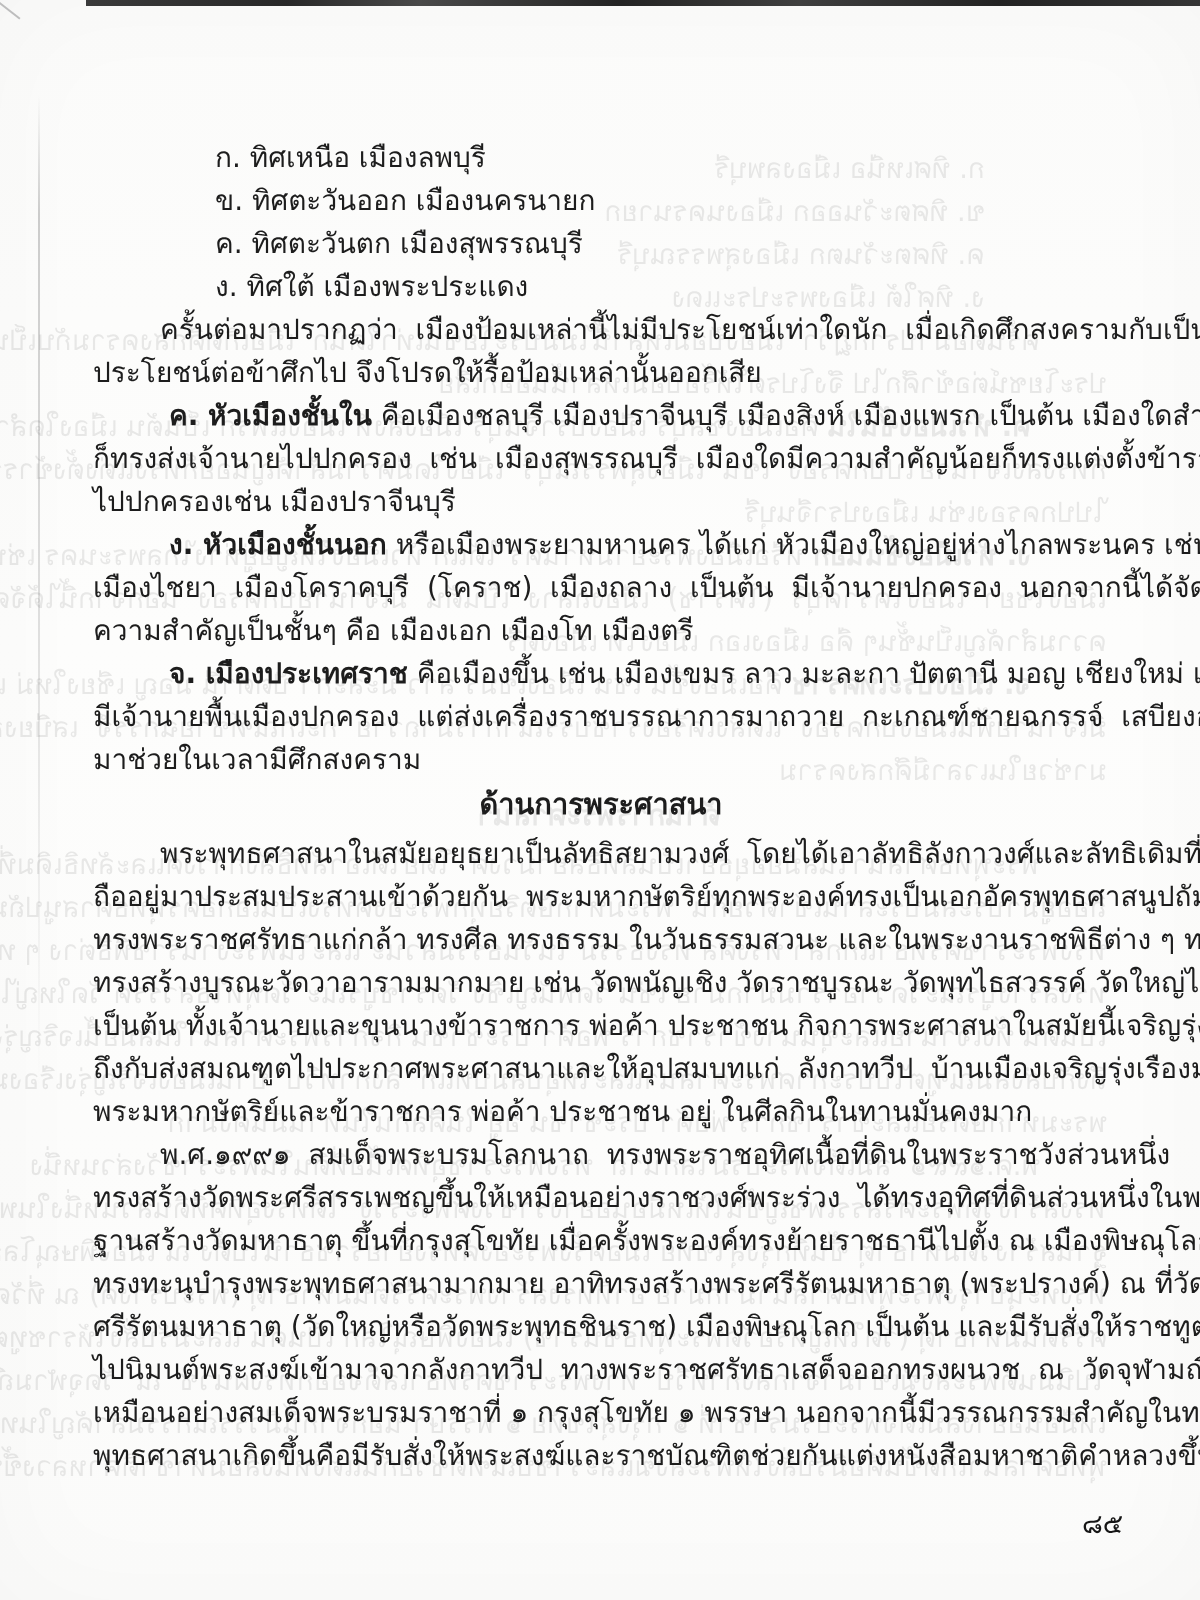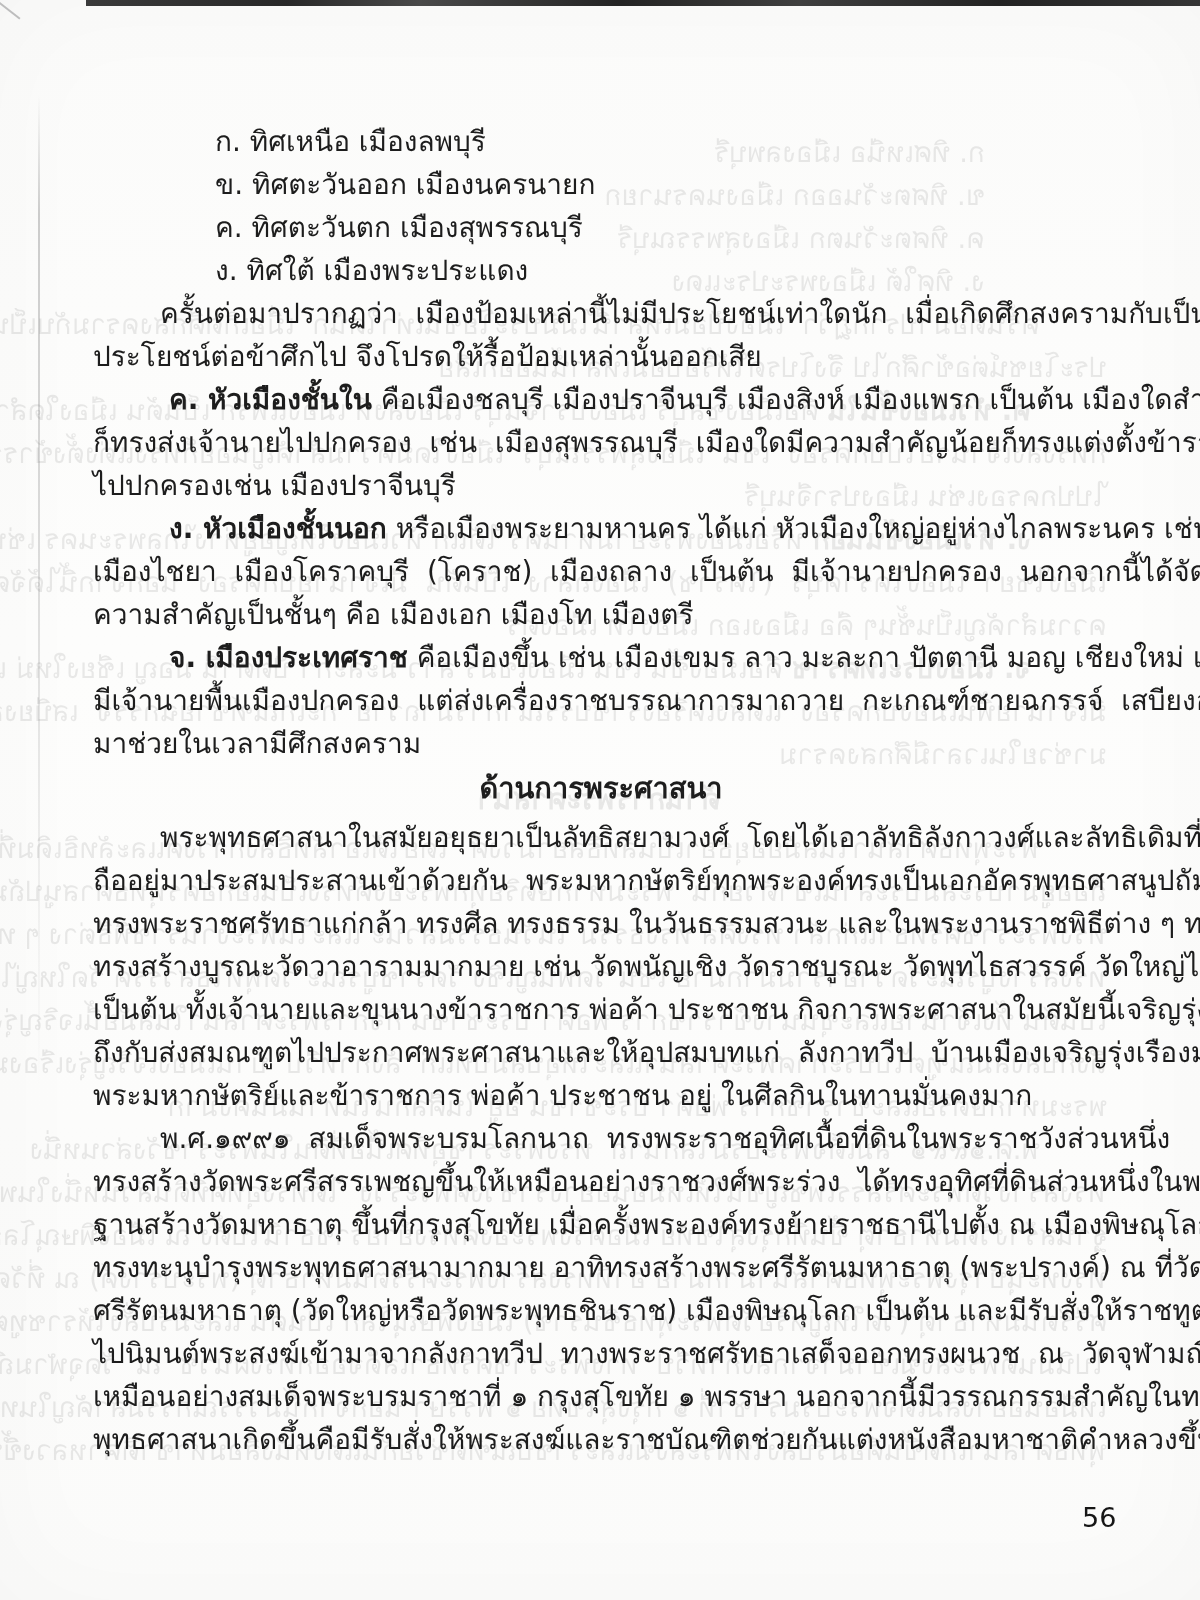--- a/index.html
+++ b/index.html
@@ -34,21 +34,21 @@
     position:absolute;inset:0;
     transform:scaleX(-1) translateY(11px);
     opacity:.13;
     filter:blur(.6px);
     pointer-events:none;
     z-index:1;
   }
   .ghost-layer *{color:#5f5f5f !important;}
   
   .content{
-    position:absolute;left:93px;top:120px;width:1016px;
+    position:absolute;left:93px;top:136px;width:1016px;
     color:#1d1d1d;
     font-size:28px;
     line-height:43px;
     z-index:2;
   }
   .ln{white-space:pre;height:43px;}
   .ln.list{padding-left:122px;}
   .ln.indent{padding-left:67px;}
   .lead{font-weight:700;margin-left:9px;}
   .heading{
@@ -147,14 +147,14 @@
     <div class="ln indent">พ.ศ.๑๙๙๑  สมเด็จพระบรมโลกนาถ  ทรงพระราชอุทิศเนื้อที่ดินในพระราชวังส่วนหนึ่ง</div>
     <div class="ln">ทรงสร้างวัดพระศรีสรรเพชญขึ้นให้เหมือนอย่างราชวงศ์พระร่วง  ได้ทรงอุทิศที่ดินส่วนหนึ่งในพระราช</div>
     <div class="ln">ฐานสร้างวัดมหาธาตุ ขึ้นที่กรุงสุโขทัย เมื่อครั้งพระองค์ทรงย้ายราชธานีไปตั้ง ณ เมืองพิษณุโลก ได้</div>
     <div class="ln">ทรงทะนุบำรุงพระพุทธศาสนามากมาย อาทิทรงสร้างพระศรีรัตนมหาธาตุ (พระปรางค์) ณ ที่วัดพระ</div>
     <div class="ln">ศรีรัตนมหาธาตุ (วัดใหญ่หรือวัดพระพุทธชินราช) เมืองพิษณุโลก เป็นต้น และมีรับสั่งให้ราชทูตออก</div>
     <div class="ln">ไปนิมนต์พระสงฆ์เข้ามาจากลังกาทวีป  ทางพระราชศรัทธาเสด็จออกทรงผนวช  ณ  วัดจุฬามณี</div>
     <div class="ln">เหมือนอย่างสมเด็จพระบรมราชาที่ ๑ กรุงสุโขทัย ๑ พรรษา นอกจากนี้มีวรรณกรรมสำคัญในทางพระ</div>
     <div class="ln">พุทธศาสนาเกิดขึ้นคือมีรับสั่งให้พระสงฆ์และราชบัณฑิตช่วยกันแต่งหนังสือมหาชาติคำหลวงขึ้น</div>
   </div>
 
-  <div class="page-number">56</div>
+  <div class="page-number">๘๕</div>
 </div>
 
 </body></html>

